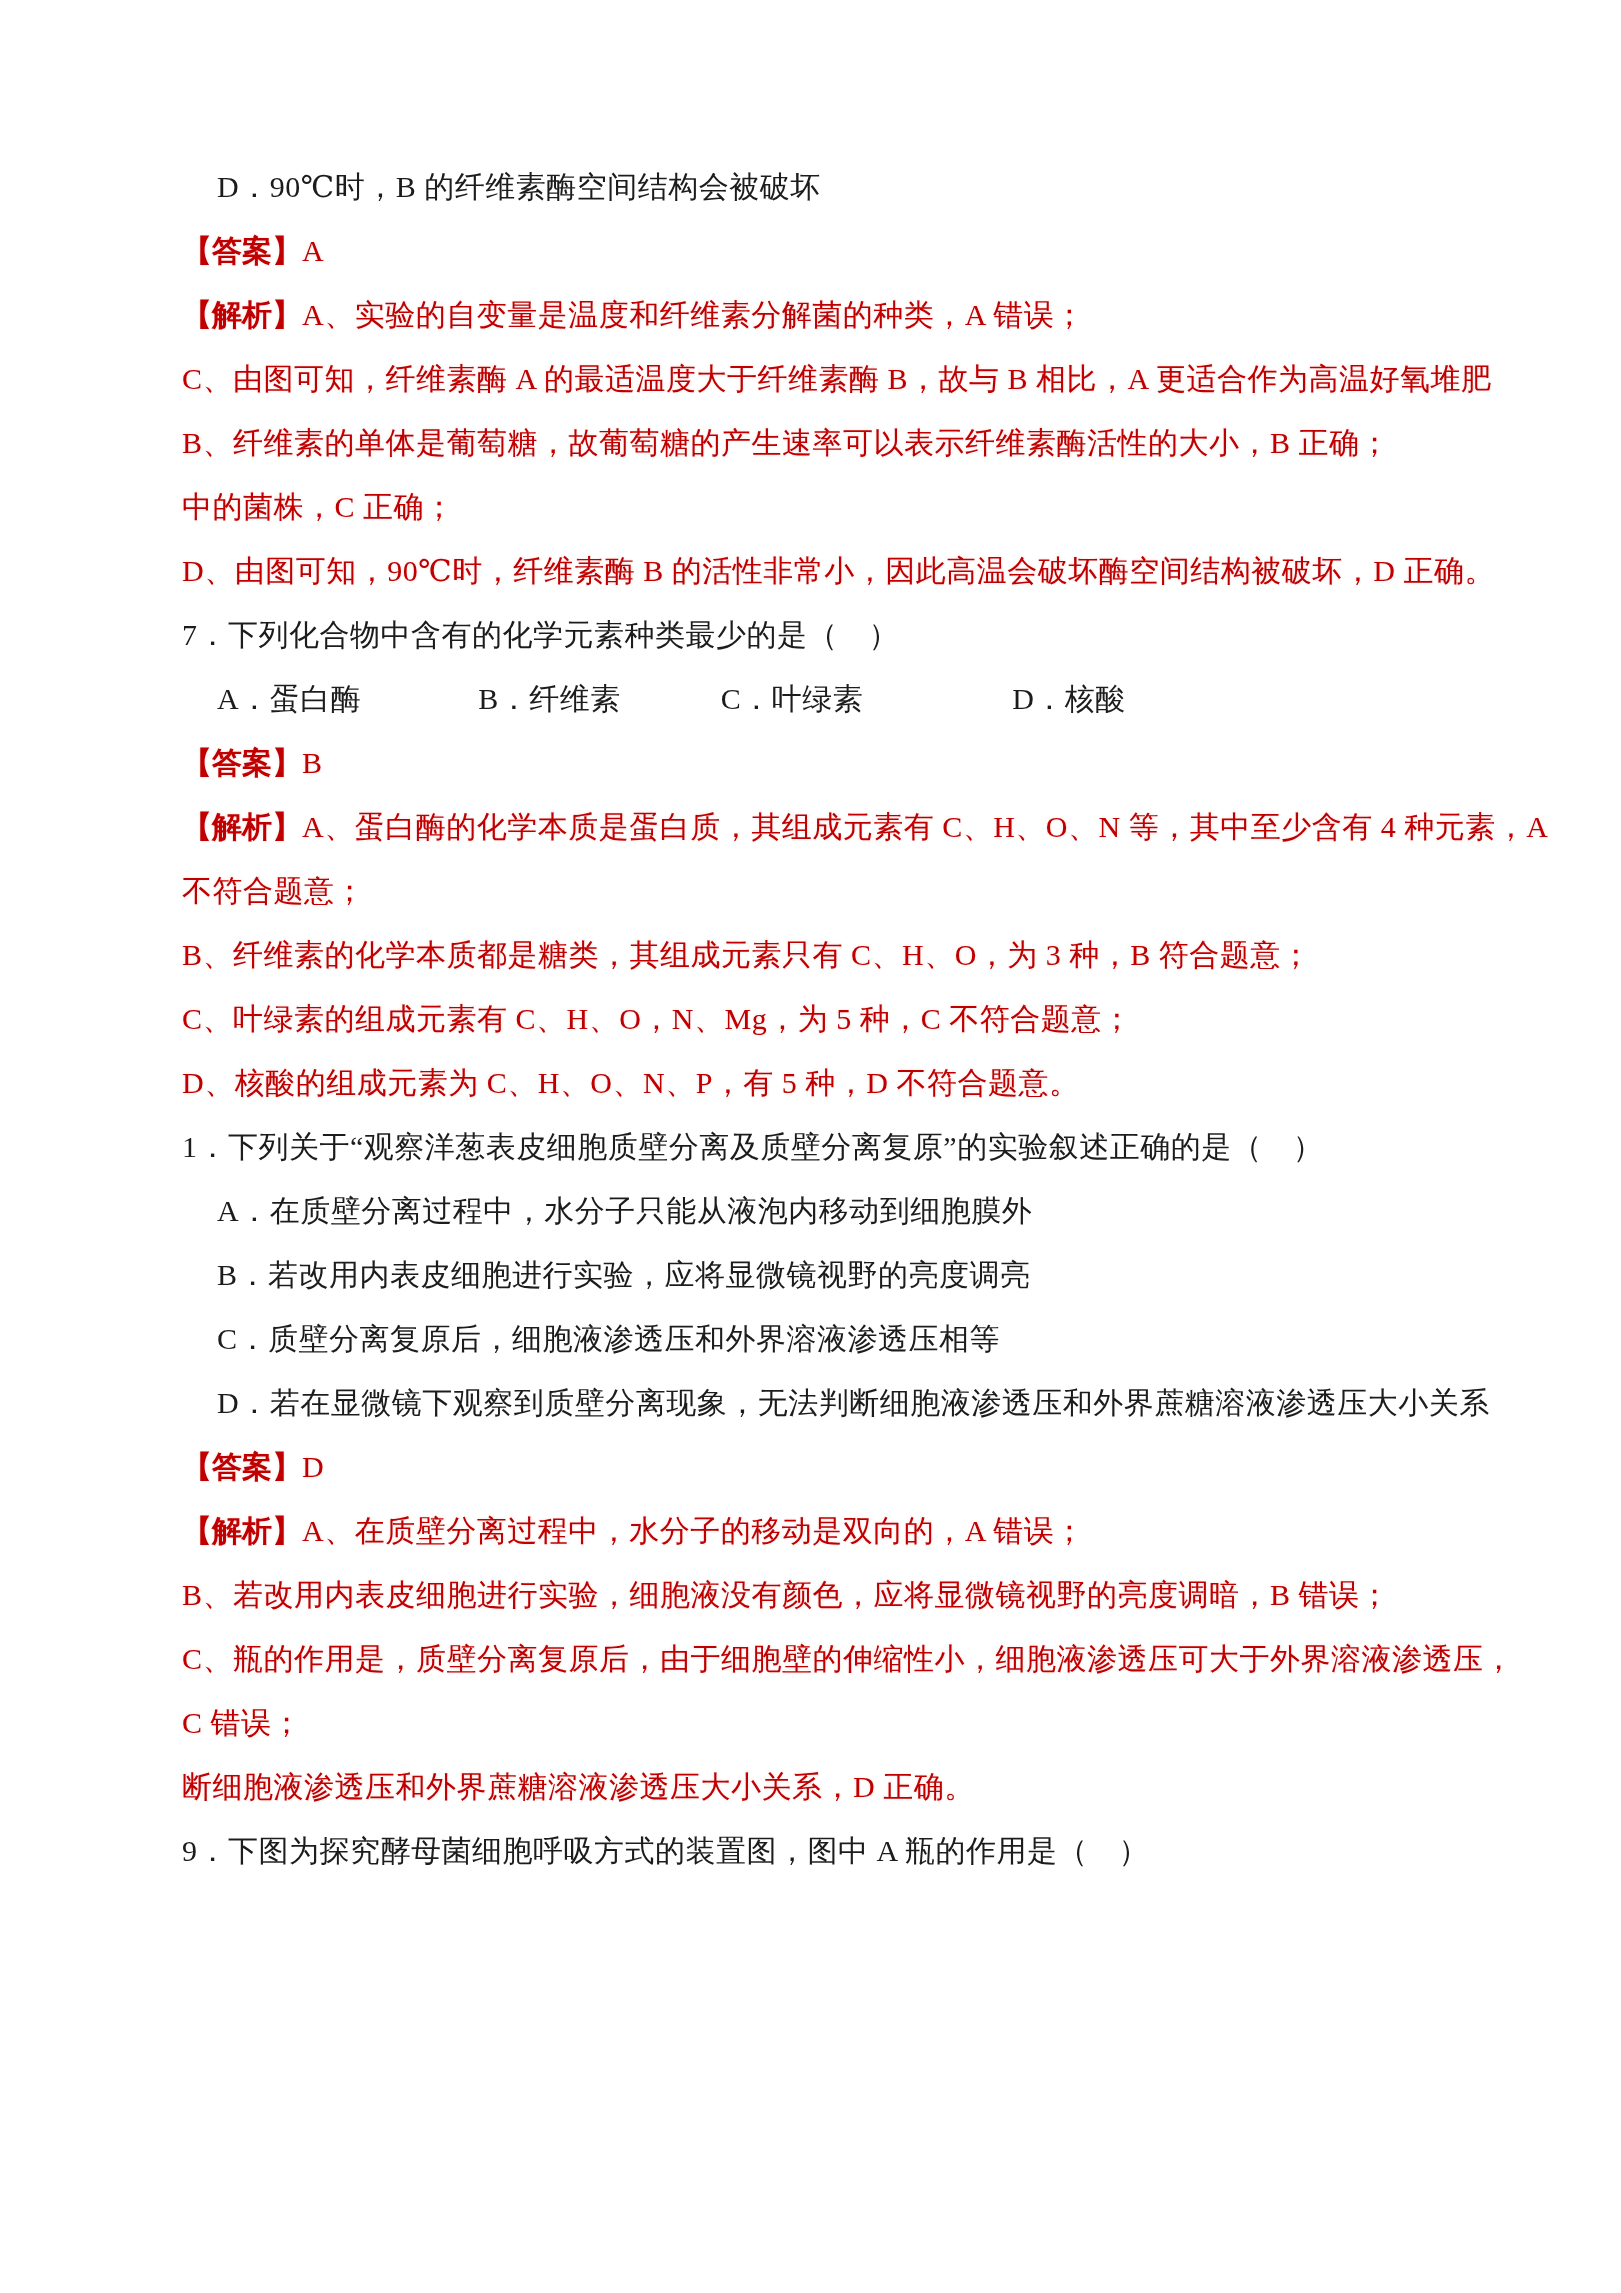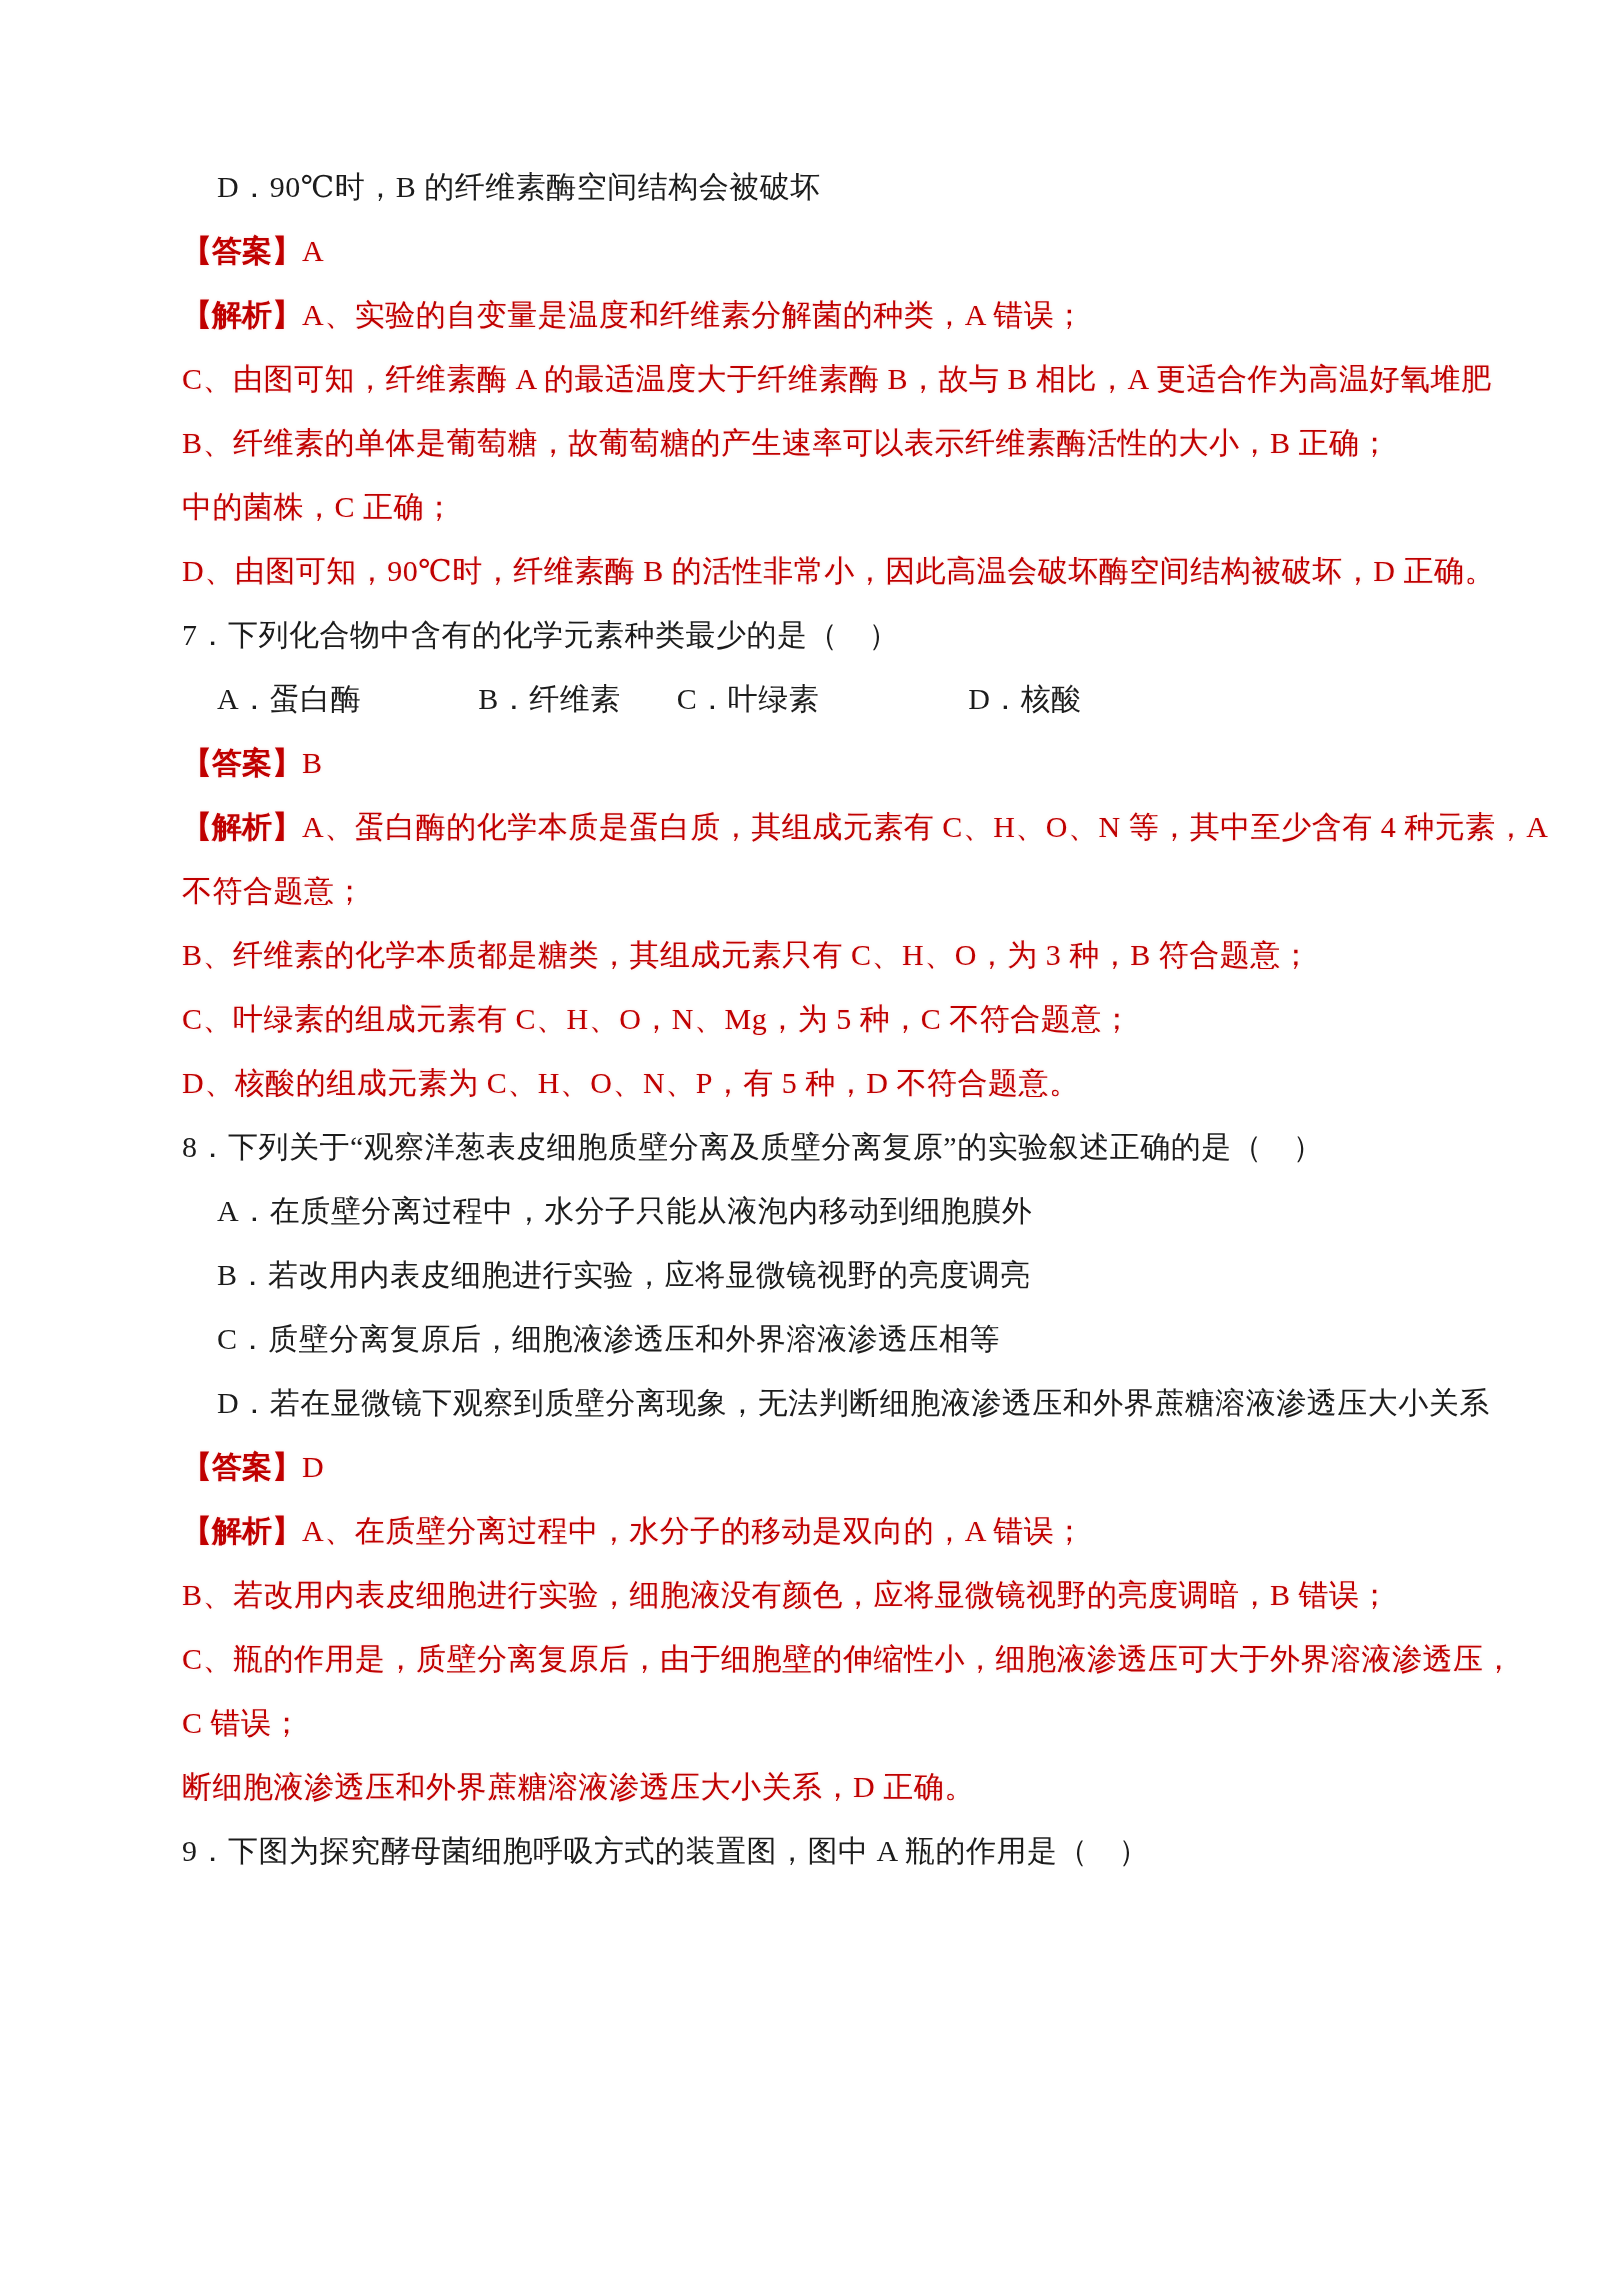--- a/index.html
+++ b/index.html
@@ -37,21 +37,21 @@
     text-shadow:0 0 2.9px rgba(220,60,60,0.18);
   }
   .indent{padding-left:35px;}
   .lbl{
     font-weight:bold;
     font-family:"Liberation Sans","DejaVu Sans",sans-serif;
     letter-spacing:0;
   }
   .opts .opt{display:inline-block;}
   .opts .opt:nth-child(2){margin-left:117px;}
-  .opts .opt:nth-child(3){margin-left:56px;}
+  .opts .opt:nth-child(3){margin-left:100px;}
   .opts .opt:nth-child(4){margin-left:149px;}
 </style>
 </head>
 <body>
 
 <div class="page">
   <div class="content">
 
     <div class="line indent">D．90℃时，B 的纤维素酶空间结构会被破坏</div>
     <div class="line red"><span class="lbl">【答案】</span><span>A</span></div>
@@ -65,21 +65,21 @@
     <div class="line indent opts">
       <span class="opt">A．蛋白酶</span><span class="opt">B．纤维素</span><span class="opt">C．叶绿素</span><span class="opt">D．核酸</span>
     </div>
     <div class="line red"><span class="lbl">【答案】</span><span>B</span></div>
     <div class="line red"><span class="lbl">【解析】</span><span>A、蛋白酶的化学本质是蛋白质，其组成元素有 C、H、O、N 等，其中至少含有 4 种元素，A</span></div>
     <div class="line red">不符合题意；</div>
     <div class="line red">B、纤维素的化学本质都是糖类，其组成元素只有 C、H、O，为 3 种，B 符合题意；</div>
     <div class="line red">C、叶绿素的组成元素有 C、H、O，N、Mg，为 5 种，C 不符合题意；</div>
     <div class="line red">D、核酸的组成元素为 C、H、O、N、P，有 5 种，D 不符合题意。</div>
 
-    <div class="line">8．下列关于“观察洋葱表皮细胞质壁分离及质壁分离复原”的实验叙述正确的是（　）</div>
+    <div class="line">1．下列关于“观察洋葱表皮细胞质壁分离及质壁分离复原”的实验叙述正确的是（　）</div>
     <div class="line indent">A．在质壁分离过程中，水分子只能从液泡内移动到细胞膜外</div>
     <div class="line indent">B．若改用内表皮细胞进行实验，应将显微镜视野的亮度调亮</div>
     <div class="line indent">C．质壁分离复原后，细胞液渗透压和外界溶液渗透压相等</div>
     <div class="line indent">D．若在显微镜下观察到质壁分离现象，无法判断细胞液渗透压和外界蔗糖溶液渗透压大小关系</div>
     <div class="line red"><span class="lbl">【答案】</span><span>D</span></div>
     <div class="line red"><span class="lbl">【解析】</span><span>A、在质壁分离过程中，水分子的移动是双向的，A 错误；</span></div>
     <div class="line red">B、若改用内表皮细胞进行实验，细胞液没有颜色，应将显微镜视野的亮度调暗，B 错误；</div>
     <div class="line red">C、瓶的作用是，质壁分离复原后，由于细胞壁的伸缩性小，细胞液渗透压可大于外界溶液渗透压，</div>
     <div class="line red">C 错误；</div>
     <div class="line red">断细胞液渗透压和外界蔗糖溶液渗透压大小关系，D 正确。</div>

